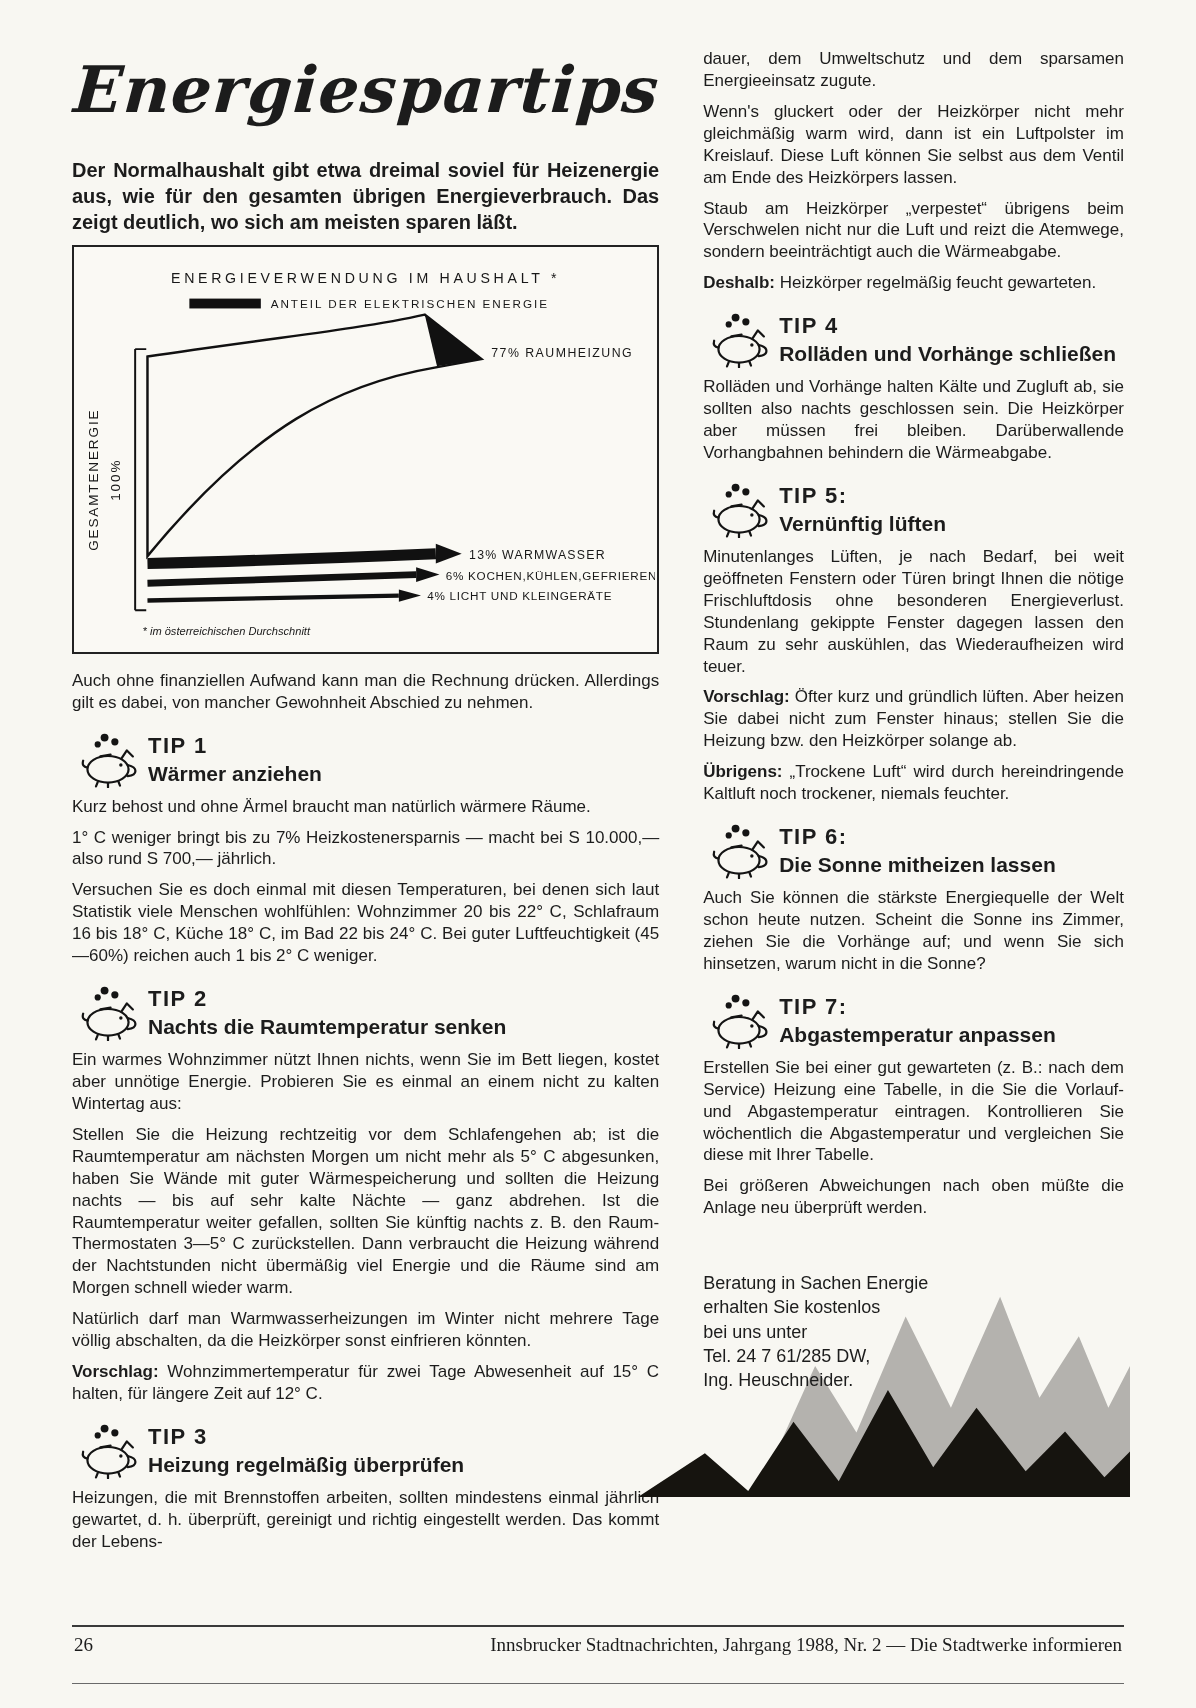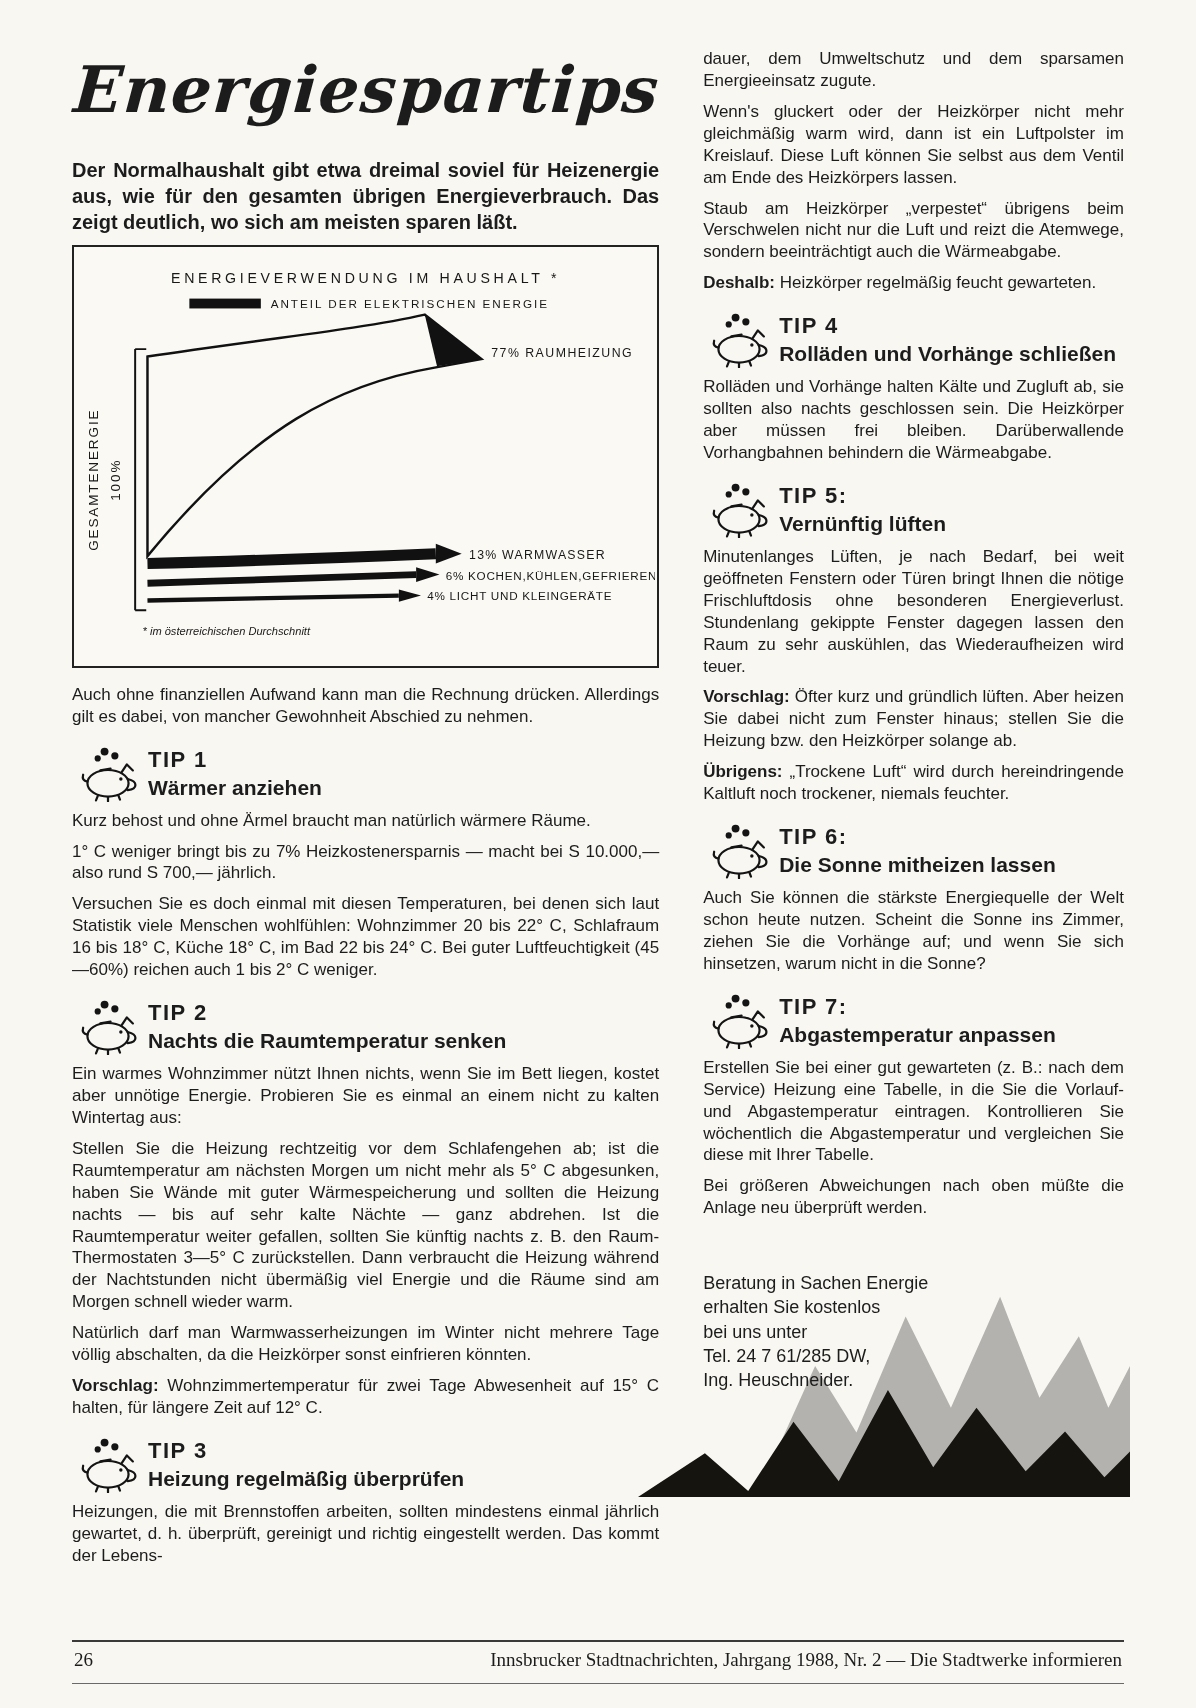--- a/index.html
+++ b/index.html
@@ -11,38 +11,38 @@
   .cols{display:flex;gap:44px;padding:48px 72px 0 72px;}
   .col-left{flex:0 0 488px;}
   .col-right{flex:1;min-width:0;}
   p{margin:0 0 9px 0;font-size:17px;line-height:1.29;text-align:justify;}
   .lead{font-weight:bold;}
   .script-title{
     font-family:"DejaVu Serif",serif;font-style:italic;font-weight:bold;
     font-size:64px;letter-spacing:1px;margin:4px 0 30px 2px;transform:skewX(-4deg);
   }
   .intro{font-weight:bold;font-size:20px;line-height:1.3;}
-  .chart-box{border:2px solid #222;margin:10px 0 16px 0;padding:6px 2px 16px 2px;background:#faf9f4;}
+  .chart-box{border:2px solid #222;margin:10px 0 16px 0;padding:6px 2px 2px 2px;background:#faf9f4;}
   .chart-box svg{display:block;width:100%;height:auto;}
   .after-chart{margin-top:4px;}
   .tip{margin-top:16px;}
   .tip-header{display:flex;align-items:flex-end;gap:4px;margin-bottom:8px;}
   .pig{width:72px;height:58px;flex:none;}
   .tip-head-text{display:flex;flex-direction:column;justify-content:flex-end;padding-bottom:2px;}
   .tip-label{font-size:22px;font-weight:bold;letter-spacing:1.5px;margin-bottom:3px;}
   .tip-title{font-size:21px;font-weight:bold;}
   .bottom-block{position:relative;height:250px;margin-top:24px;}
   .contact{position:absolute;left:0;top:28px;font-size:18px;line-height:1.35;z-index:2;}
   .contact div{white-space:nowrap;}
   .mountains{position:absolute;right:-6px;bottom:-4px;width:492px;height:238px;z-index:1;}
   .footer{
     position:absolute;left:72px;right:72px;bottom:24px;
     border-top:2px solid #3a3a3a;border-bottom:1px solid #6a6a6a;
     display:flex;justify-content:space-between;align-items:baseline;
-    padding:7px 2px 12px 2px;font-family:"Liberation Serif",serif;font-size:19px;
+    padding:7px 2px 27px 2px;font-family:"Liberation Serif",serif;font-size:19px;
   }
   .chart-text{font-family:"Liberation Sans",sans-serif;fill:#181818;}
 </style>
 </head>
 <body>
 
 <svg width="0" height="0" style="position:absolute" aria-hidden="true">
   <symbol id="pig-symbol" viewBox="0 0 84 66">
     <g fill="#141414">
       <circle cx="38" cy="8" r="4.6"></circle>

